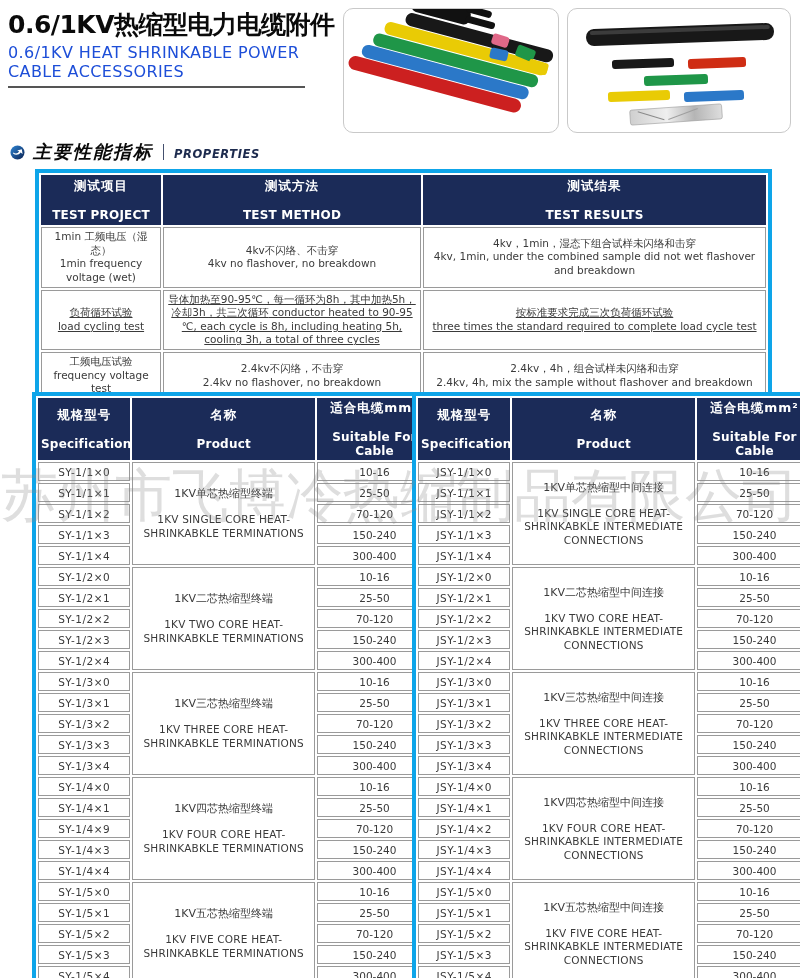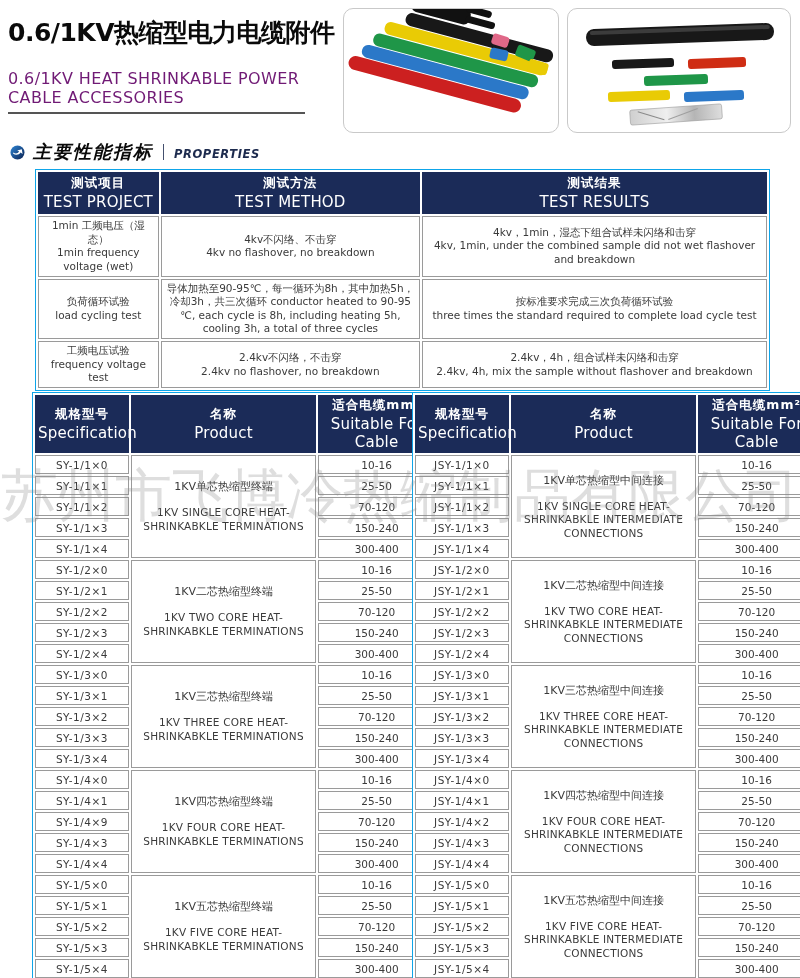--- a/index.html
+++ b/index.html
@@ -1,48 +1,48 @@
 <!DOCTYPE html>
 <html><head>
 <meta charset="utf-8">
 <style>
   html,body{margin:0;padding:0;background:#fff;}
   body{width:800px;height:978px;font-family:"DejaVu Sans","Liberation Sans",sans-serif;color:#222;}
   .page{position:relative;width:800px;height:978px;background:#fff;overflow:hidden;}
 
   
-  .title-block{position:absolute;left:8px;top:16px;width:332px;}
+  .title-block{position:absolute;left:8px;top:8px;width:332px;}
   .main-title{font-size:25px;font-weight:bold;color:#0a0a0a;margin:0;white-space:nowrap;letter-spacing:-0.5px;}
-  .sub-title{font-size:16px;color:#701a75;line-height:1.2;margin-top:20px;width:312px;letter-spacing:0.4px;}
+  .sub-title{font-size:16px;color:#1d4ed8;line-height:1.2;margin-top:2px;width:312px;letter-spacing:0.4px;}
   .title-rule{margin-top:5px;width:297px;border-top:2px solid #555;}
 
   
   .photo{position:absolute;top:8px;height:123px;border:1px solid #c9c9c9;border-radius:10px;background:#fff;overflow:hidden;}
   .photo1{left:343px;width:214px;}
   .photo2{left:567px;width:222px;}
 
   
   .sec{position:absolute;left:10px;display:flex;align-items:center;gap:8px;font-style:italic;}
   .sec1{top:140px;} .sec2{top:362px;}
   .sec .cn{font-size:18px;font-weight:bold;color:#0a0a0a;letter-spacing:2px;}
   .sec .sep{width:1px;height:16px;background:#44506e;margin:0 2px;}
   .sec .en{font-size:11.5px;color:#1d2b4e;letter-spacing:0.6px;padding-top:4px;font-weight:bold;}
 
   
-  table{border-collapse:separate;border-spacing:2px;background:#fff;border:1px solid #0ea5e9;table-layout:fixed;}
+  table{border-collapse:separate;border-spacing:2px;background:#fff;border:4px solid #0ea5e9;table-layout:fixed;}
   th,td{border:1px solid #9a9a9a;text-align:center;vertical-align:middle;padding:2px 3px;}
   thead th{background:#1b2b58;color:#fff;border-color:#1b2b58;font-weight:bold;}
   .hcn{font-size:12.5px;letter-spacing:1px;}
-  .hen{font-size:15px;font-weight:normal;margin-top:1px;letter-spacing:0.2px;}
+  .hen{font-size:12px;font-weight:bold;margin-top:13px;letter-spacing:0.2px;}
 
   
   .props{position:absolute;left:35px;top:169px;width:735px;}
   .props td{font-size:10.5px;color:#3a3a3a;line-height:1.3;}
   .props .r1 td{height:30px;}
-  .props .r2 td{height:48px;}
+  .props .r2 td{height:48px;text-decoration:underline;}
   .props .r3 td{height:32px;}
   .props thead th{height:30px;}
   td.flow div{display:inline;}
 
   
   .specs{position:absolute;top:392px;width:406px;}
   .specs-left{left:32px;}
   .specs-right{left:412px;}
   .specs thead th{height:34px;padding:1px 2px;}
   .specs td{height:17px;font-size:10.5px;color:#3a3a3a;padding:0 2px;}

